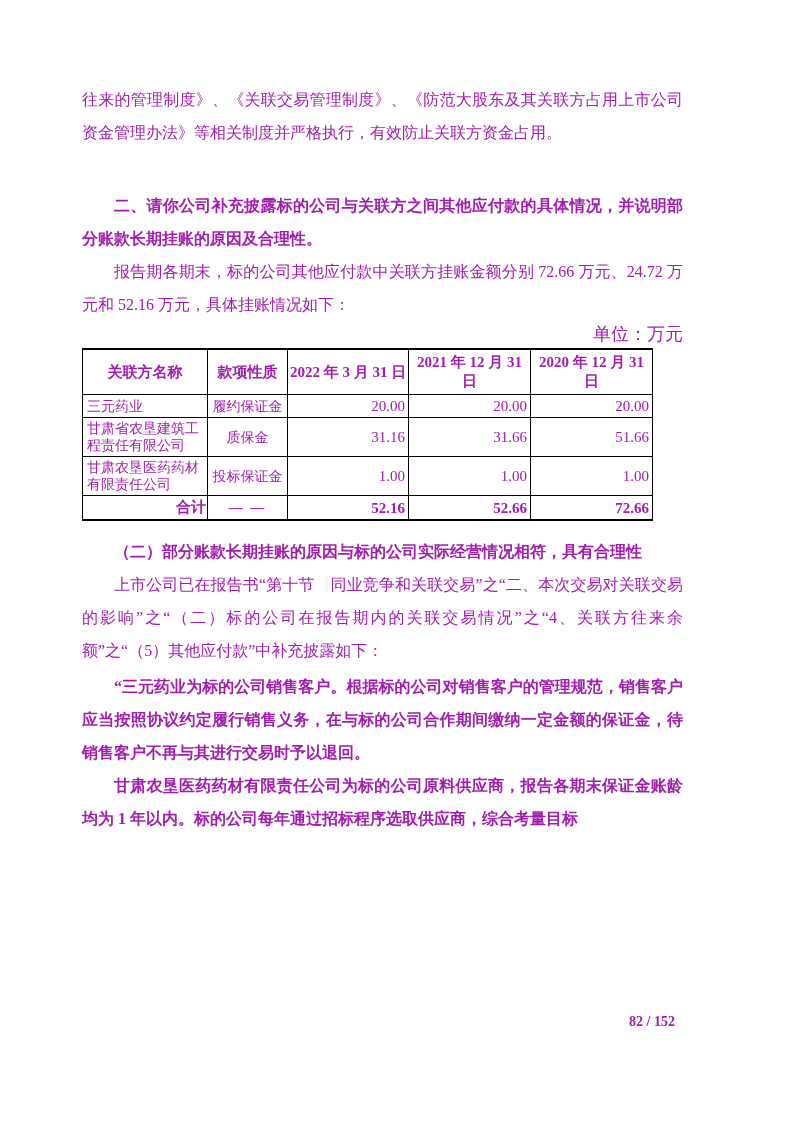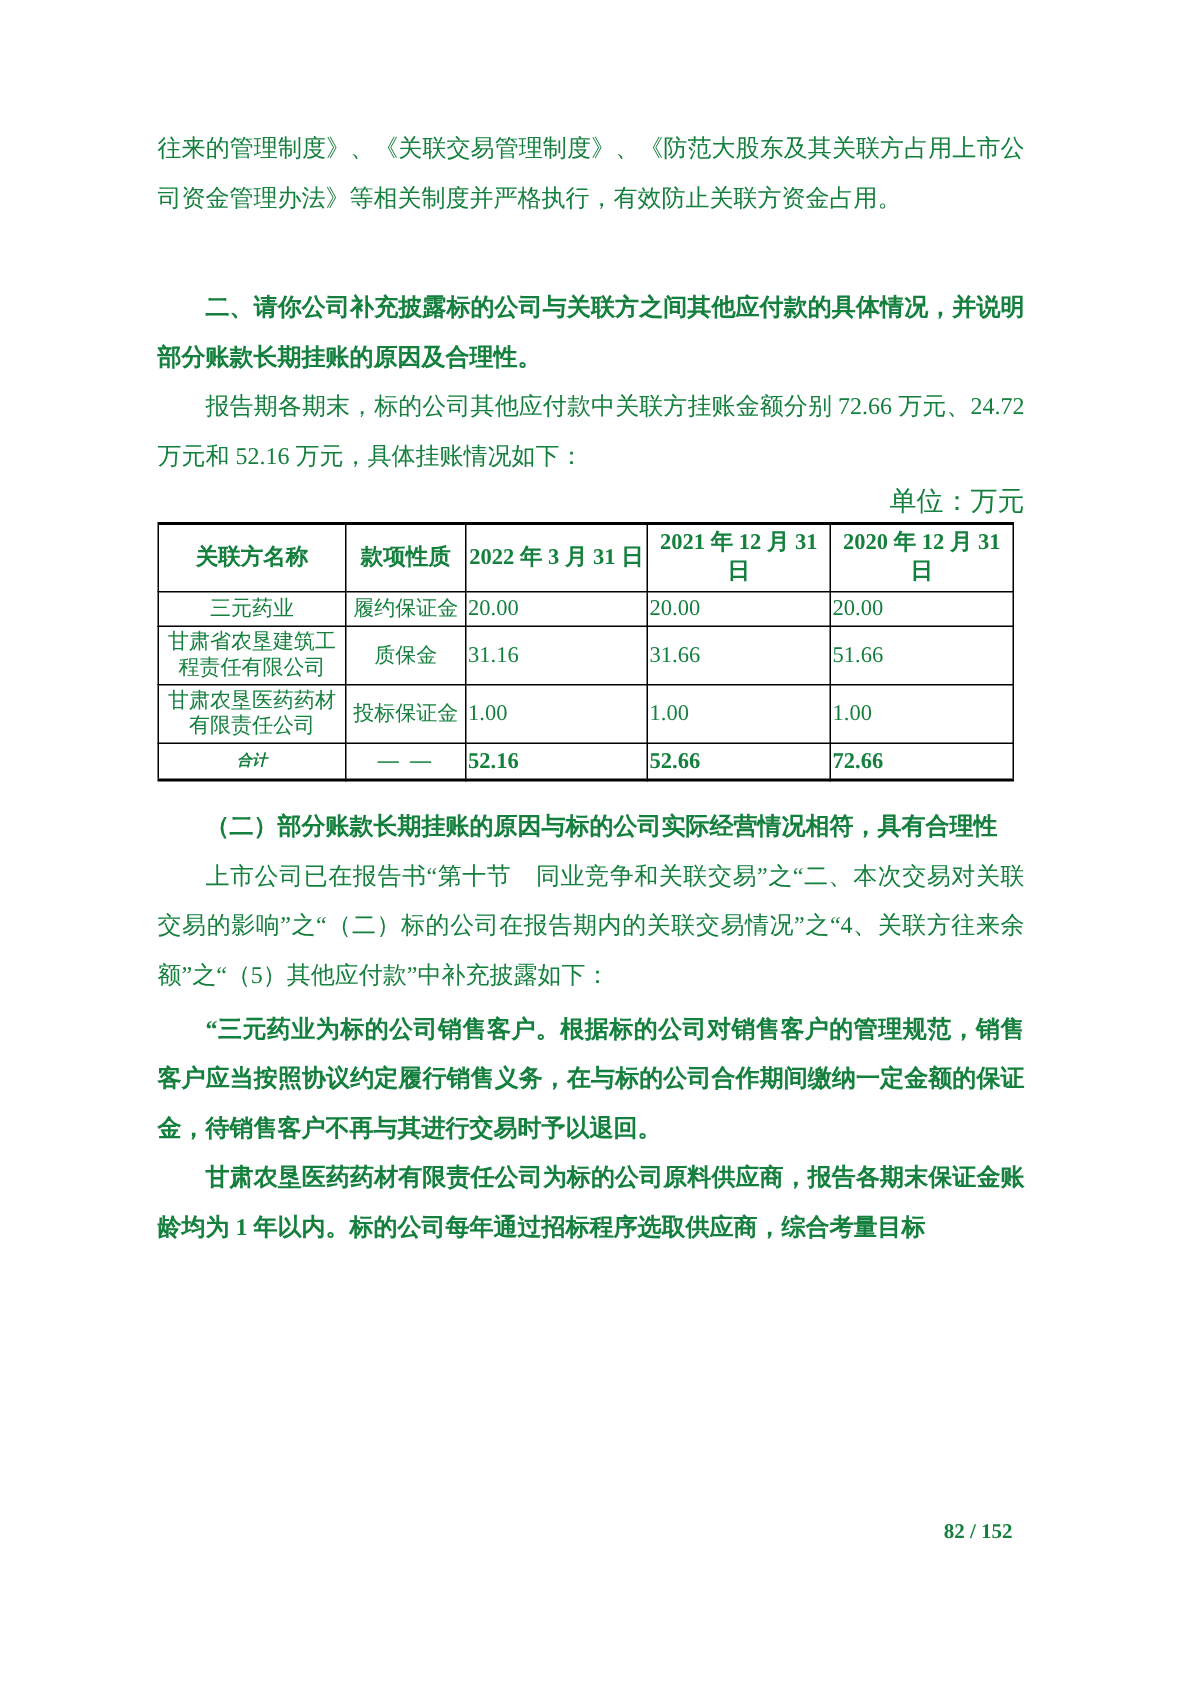--- a/index.html
+++ b/index.html
@@ -1,23 +1,23 @@
 <!DOCTYPE html>
 <html><head>
 <meta charset="utf-8">
 <style>
   html,body { margin:0; padding:0; background:#ffffff; }
   .page {
     position:relative;
     width:793px; height:1122px;
     background:#ffffff;
     box-sizing:border-box;
-    padding:83px 110px 0 105px;
+    padding:83px 110px 0 82px;
     font-family:"Liberation Serif","DejaVu Serif",serif;
-    color:#15803d;
+    color:#a21caf;
     overflow:hidden;
   }
   p { margin:0; font-size:16px; line-height:33px; text-align:justify; }
   .indent { text-indent:2em; }
   .hei { font-family:"Liberation Sans","DejaVu Sans",sans-serif; font-weight:bold; }
   .kai { font-weight:bold; }
   .mt-h2  { margin-top:40px; }
   .mt-h21 { margin-top:4px; }
   .mt-h22 { margin-top:14px; }
   .mt-q1  { margin-top:3px; }
@@ -27,25 +27,25 @@
     margin-top:3px;
     border-top:2.5px solid #000; border-bottom:2.5px solid #000;
   }
   table.rel th, table.rel td { border:1px solid #000; vertical-align:middle; }
   table.rel thead th {
     font-size:15px; font-weight:bold; text-align:center;
     padding:3px 1px; line-height:19px;
     font-family:"Liberation Serif","DejaVu Serif",serif;
   }
   table.rel thead tr { border-bottom:1.5px solid #000; }
-  td.name   { font-size:14px; line-height:17px; text-align:center;  padding:2px 4px; }
+  td.name   { font-size:14px; line-height:17px; text-align:left;  padding:2px 4px; }
   td.nature { font-size:14px; line-height:17px; text-align:center; padding:2px 1px; }
-  td.num    { font-size:15px; line-height:18px; text-align:left; padding:2px 3px 2px 1px; }
+  td.num    { font-size:15px; line-height:18px; text-align:right; padding:2px 3px 2px 1px; }
   tr.total td { font-weight:bold; }
-  tr.total td.name   { text-align:center; font-size:10px; padding:3px 1px;font-style:italic; }
+  tr.total td.name   { text-align:right; font-size:15px; padding:3px 1px; }
   tr.total td.nature { letter-spacing:2px; }
   .pageno {
     position:absolute; top:1014px; right:118px;
     font-size:14px; font-weight:bold;
     font-family:"Liberation Serif","DejaVu Serif",serif;
   }
 </style>
 </head>
 <body>
 

